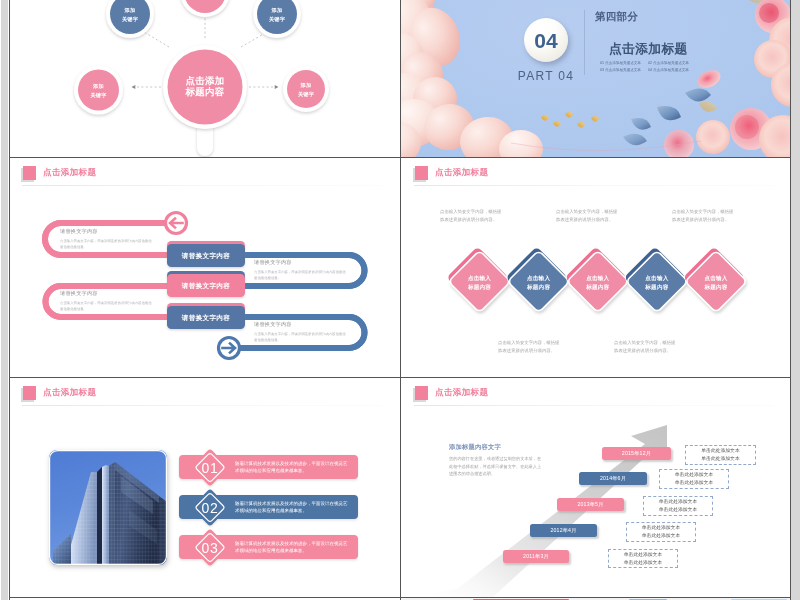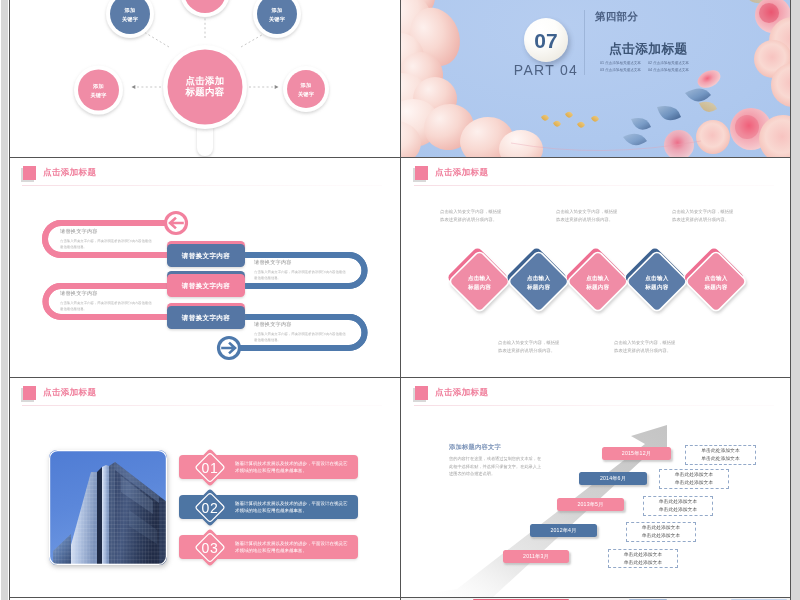--- a/index.html
+++ b/index.html
@@ -37,21 +37,21 @@
   
   .s2bg{position:absolute;inset:0;
         background:radial-gradient(120% 110% at 42% 40%,#b6cdf0 0%,#aec8ee 48%,#a3c0e8 100%);}
   .s2art{position:absolute;left:0;top:0;}
   .s2num-wrap{position:absolute;left:102px;top:81px;width:86px;text-align:center;}
   .s2disc{width:44px;height:44px;margin:0 auto;border-radius:50%;
           background:radial-gradient(circle at 36% 26%,#ffffff 0%,#fdfdfb 38%,#efece4 78%,#ddd9cf 100%);
           box-shadow:2px 3px 5px rgba(60,70,95,.30);
           display:flex;align-items:center;justify-content:center;}
   .s2disc span{font-size:21px;font-weight:bold;color:#3F628E;letter-spacing:0px;line-height:1;}
-  .s2part{margin-top:0;font-size:14px;letter-spacing:1.3px;color:#4e6283;}
+  .s2part{margin-top:7px;font-size:12px;letter-spacing:1.3px;color:#4e6283;}
   .s2rule{position:absolute;left:183px;top:73px;width:1px;height:65px;background:#9db5d9;}
   .s2sub{position:absolute;left:194px;top:73px;font-size:10.5px;font-weight:bold;color:#4A5F82;letter-spacing:.3px;}
   .s2ttl{position:absolute;left:208px;top:104px;font-size:12.8px;font-weight:bold;color:#3C5475;letter-spacing:.3px;}
   .s2bul{position:absolute;left:199px;top:123px;width:96px;display:flex;flex-wrap:wrap;}
   .s2bul span{width:50%;font-size:3.6px;line-height:7.4px;color:#55688b;white-space:nowrap;}
 
   
   .snake{position:absolute;left:0;top:0;}
   text.chipt{font-size:6.6px;font-weight:bold;fill:#fff;text-anchor:middle;letter-spacing:.3px;}
   .pn{position:absolute;}
@@ -270,21 +270,21 @@
         <path d="M164 177 q5 -5 8 1 q-4 6 -8 -1 z"></path>
         <path d="M176 187 q5 -5 8 1 q-4 6 -8 -1 z"></path>
         <path d="M190 181 q5 -5 8 1 q-4 6 -8 -1 z"></path>
         <path d="M148 40 q5 -5 8 1 q-4 6 -8 -1 z" opacity=".55"></path>
       </g>
       <path d="M110 206 q90 16 190 -2" stroke="#e8a0b0" stroke-width=".7" fill="none" opacity=".55"></path>
     </svg>
 
     <div class="s2num-wrap">
       <div class="s2disc">
-        <span>07</span>
+        <span>04</span>
       </div>
       <div class="s2part">PART 04</div>
     </div>
     <div class="s2rule"></div>
     <div class="s2sub">第四部分</div>
     <div class="s2ttl">点击添加标题</div>
     <div class="s2bul">
       <span>01 点击添加相关描述文本</span>
       <span>02 点击添加相关描述文本</span>
       <span>03 点击添加相关描述文本</span>

